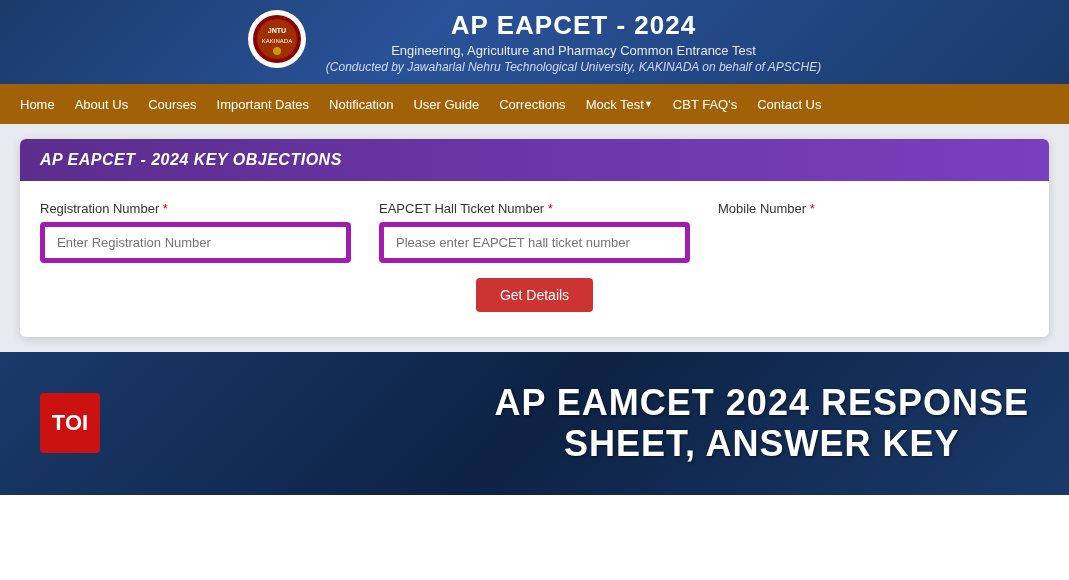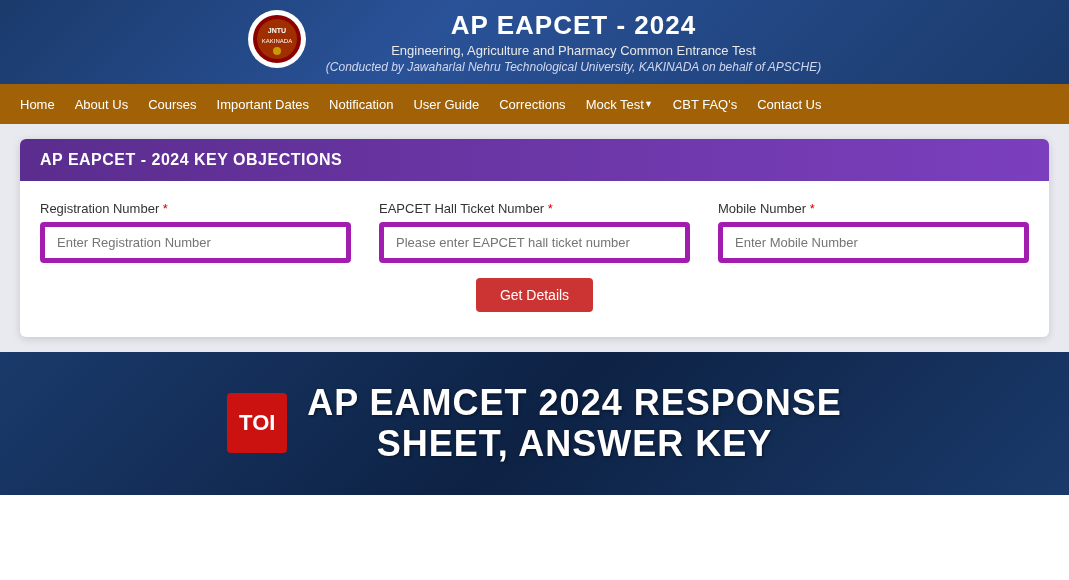--- a/index.html
+++ b/index.html
@@ -75,20 +75,21 @@
       overflow: hidden;
       box-shadow: 0 2px 8px rgba(0,0,0,0.15);
     }
     .form-card-header {
       background: linear-gradient(90deg, #5b2d8e, #7b3fbe);
       color: white;
       font-size: 16px;
       font-weight: bold;
       padding: 12px 20px;
       letter-spacing: 0.5px;
+      font-style: italic;
     }
     .form-card-body {
       padding: 20px 20px 25px;
     }
     .form-row {
       display: flex;
       gap: 28px;
       margin-bottom: 15px;
     }
     .form-group {
@@ -125,21 +126,21 @@
       border-radius: 4px;
       font-size: 14px;
       cursor: pointer;
     }
 
     
     .bottom-banner {
       background: linear-gradient(135deg, #1a3a6b 0%, #0d2244 50%, #1a3a6b 100%);
       display: flex;
       align-items: center;
-      justify-content: center;
+      justify-content: space-between;
       gap: 20px;
       padding: 30px 40px;
       flex: 1;
     }
     .toi-badge {
       background: #cc1111;
       color: white;
       font-weight: bold;
       font-size: 22px;
       width: 60px;
@@ -220,21 +221,20 @@
         <div class="form-group">
           <label class="form-label">
             <span>EAPCET Hall Ticket Number</span> <span class="required">*</span>
           </label>
           <input class="form-input" type="text" placeholder="Please enter EAPCET hall ticket number" style="">
         </div>
         <div class="form-group">
           <label class="form-label">
             <span>Mobile Number</span> <span class="required">*</span>
           </label>
-          <input class="form-input" type="text" placeholder="Enter Mobile Number" style="">
         </div>
       </div>
       <div class="btn-row">
         <button class="btn-get-details">Get Details</button>
       </div>
     </div>
   </div>
 </div>
 
 <div class="bottom-banner">

